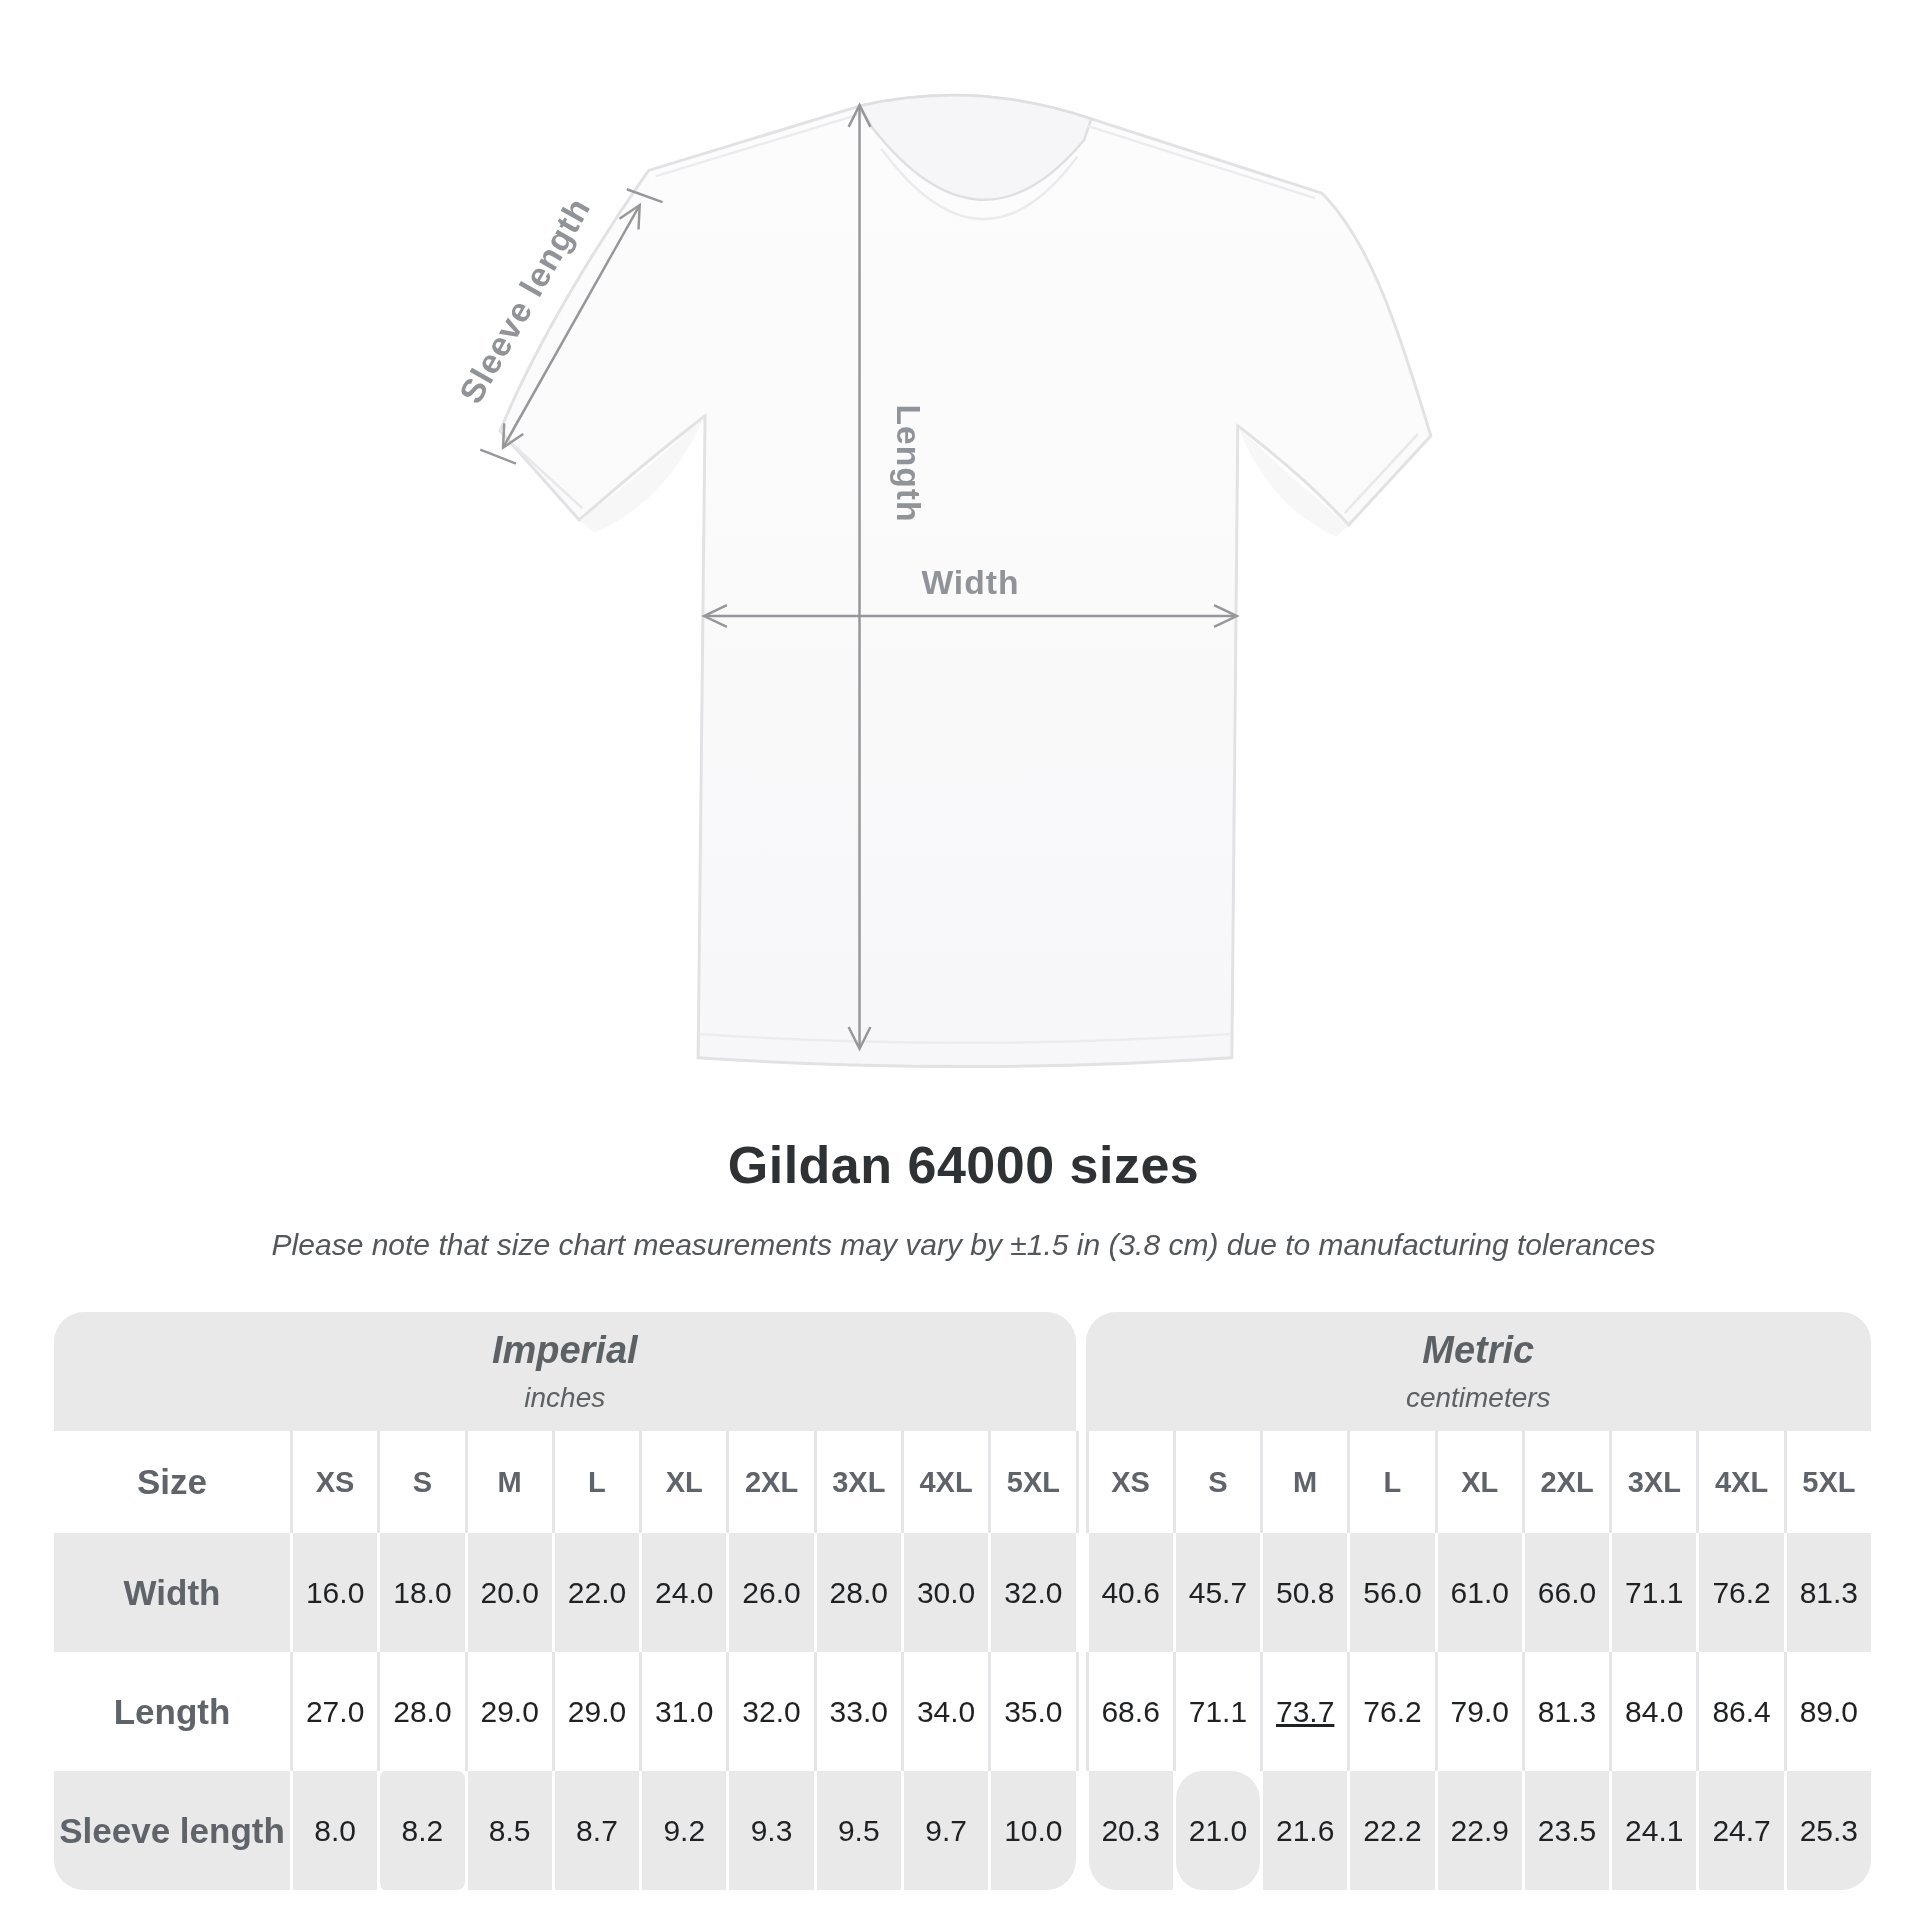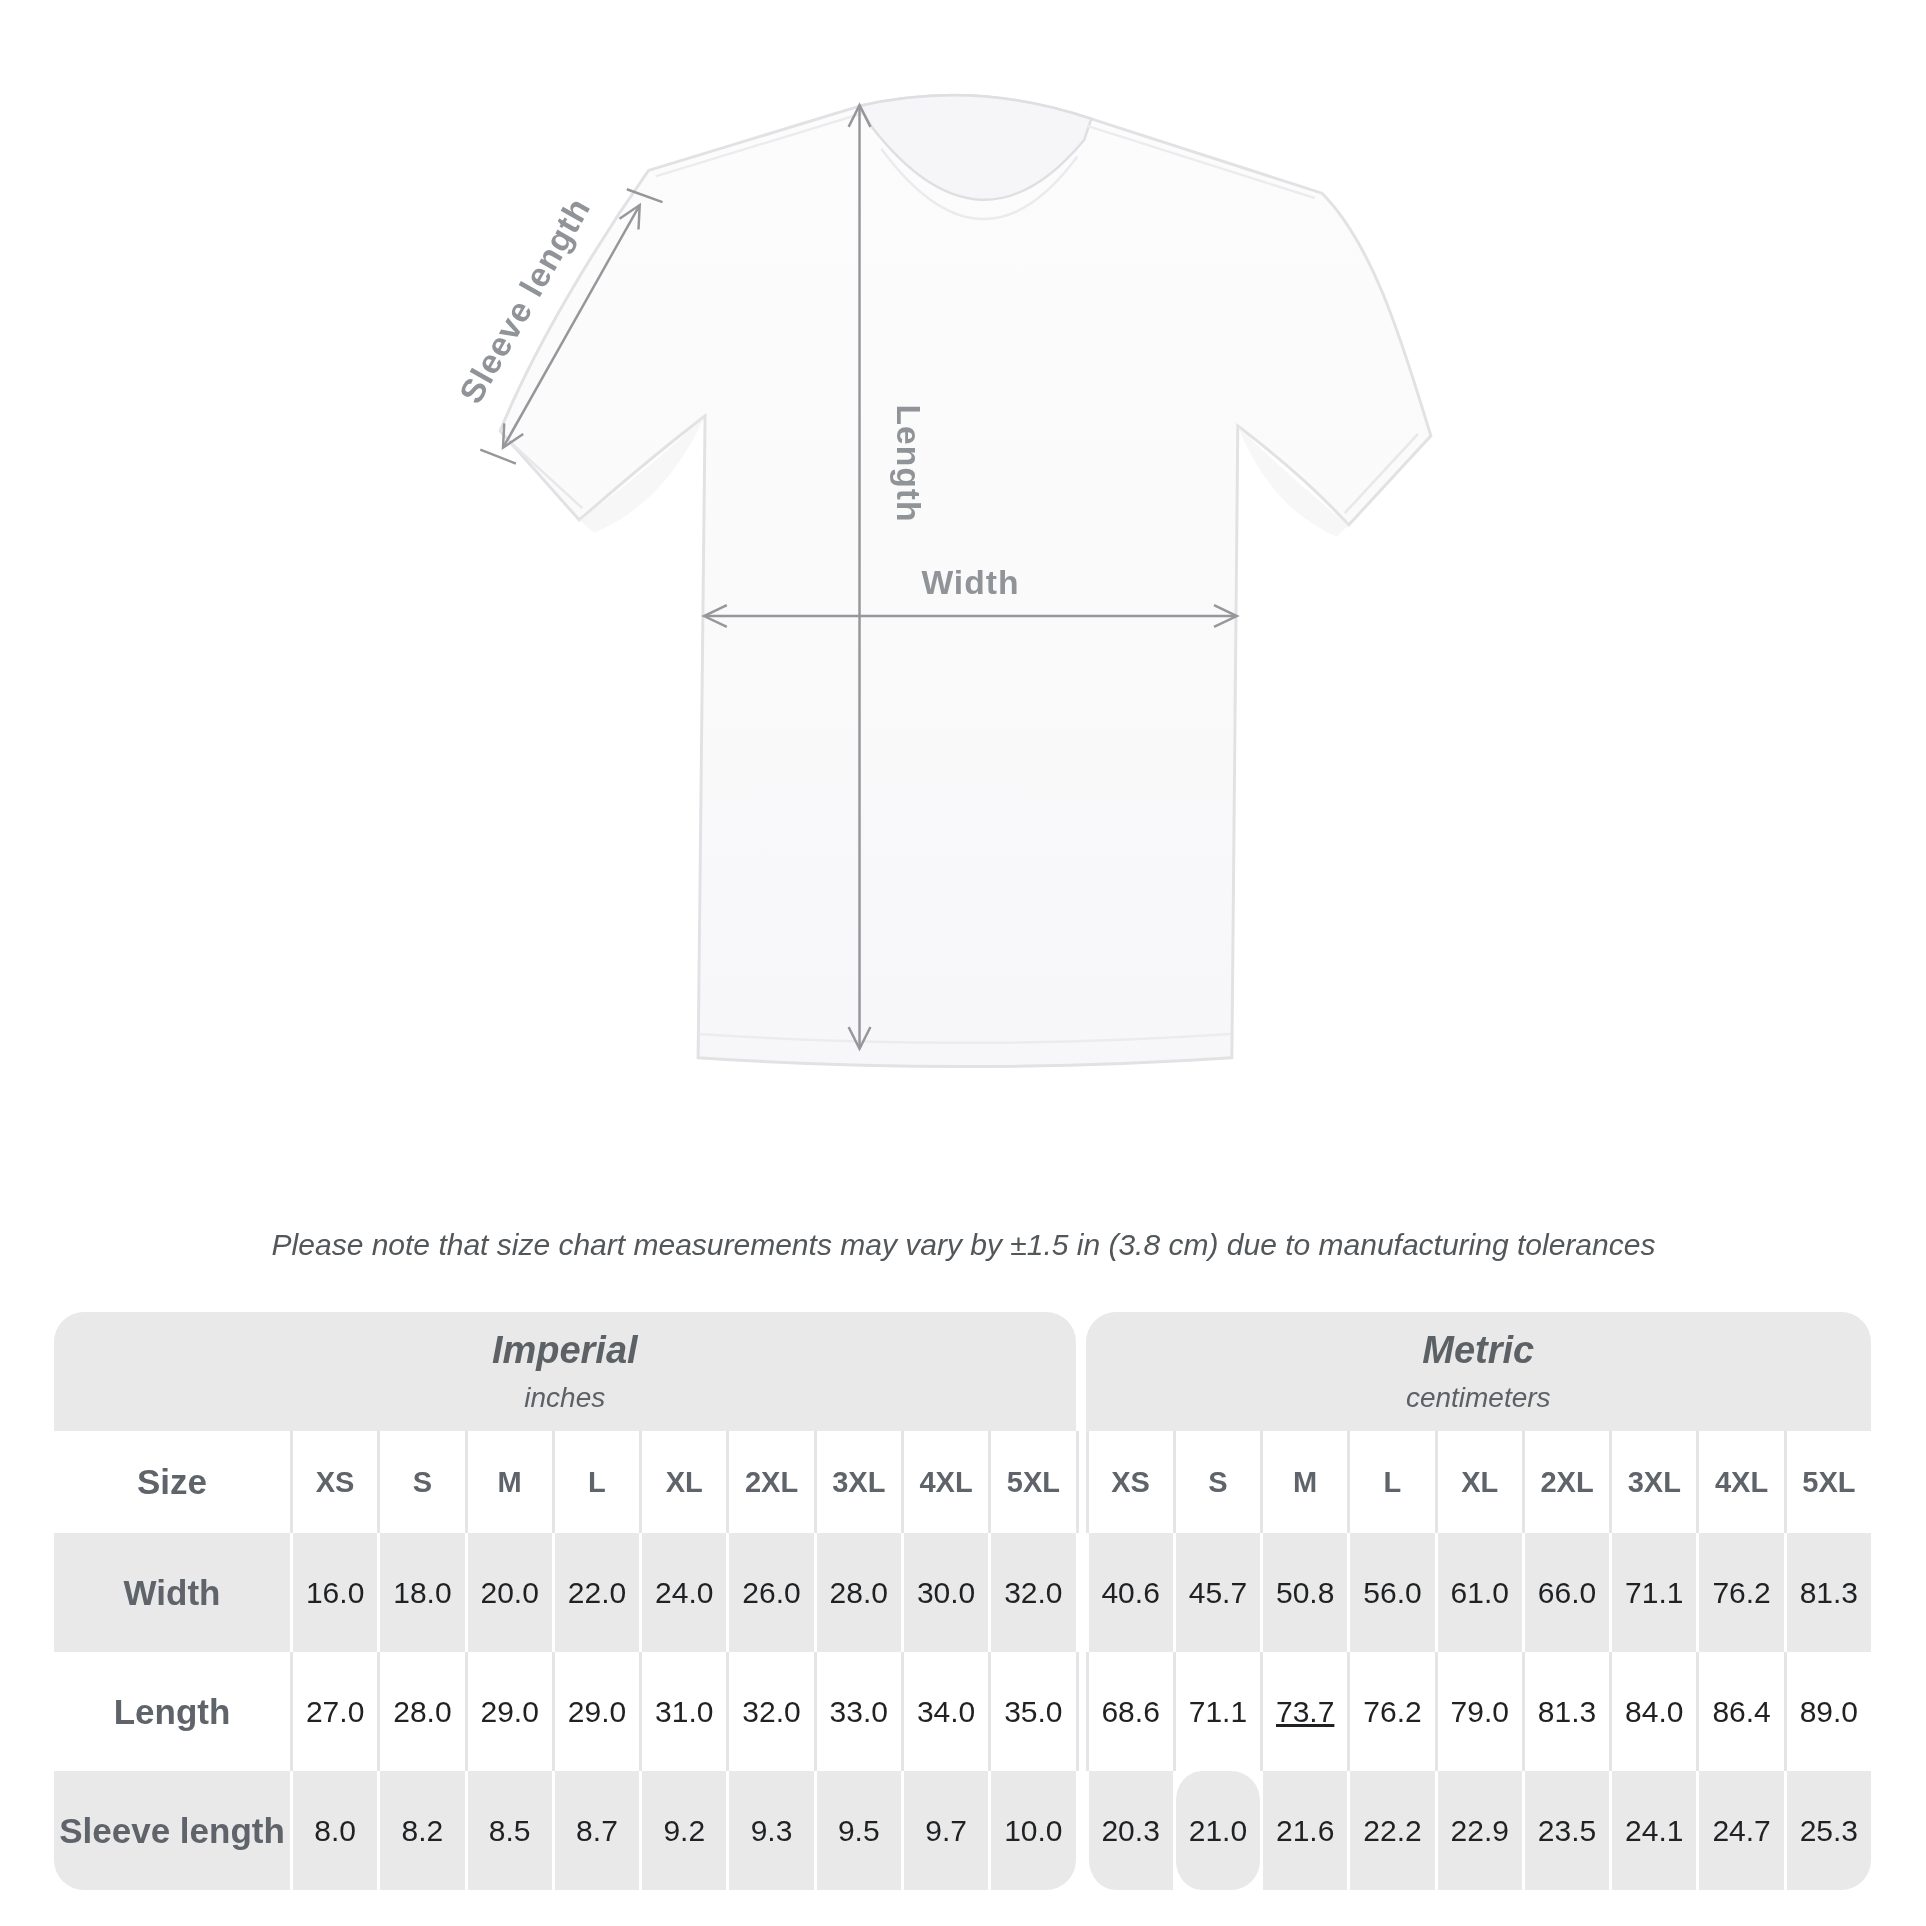--- a/index.html
+++ b/index.html
@@ -104,20 +104,21 @@
     <g stroke="#97979b" stroke-width="2.5" fill="none">
       <line x1="508" y1="452" x2="646" y2="207"></line>
       <path d="M 625.6,220.8 L 646,207 L 644.8,231.6"></path>
       <path d="M 528.4,438.2 L 508,452 L 509.2,427.4"></path>
       <line x1="633" y1="191" x2="669" y2="204"></line>
       <line x1="485" y1="454" x2="521" y2="468"></line>
     </g>
     <text transform="translate(540,309) rotate(-60.5)" text-anchor="middle" font-size="34" font-weight="bold" fill="#909498" letter-spacing="1">Sleeve length</text>
   </svg>
 
+  <div class="page-title">Gildan 64000 sizes</div>
   <div class="page-subtitle">Please note that size chart measurements may vary by ±1.5 in (3.8 cm) due to manufacturing tolerances</div>
 
   <div class="size-table">
       <div class="cell band tl tr" style="grid-area: 1 / 1 / auto / span 10;">
         <div class="group-name">Imperial</div>
         <div class="group-unit">inches</div>
       </div>
       <div class="cell band tl tr" style="grid-area: 1 / 12 / auto / span 9;">
         <div class="group-name">Metric</div>
         <div class="group-unit">centimeters</div>
@@ -177,21 +178,21 @@
       <div class="cell sep row-white val" style="grid-area: 4 / 13;">71.1</div>
       <div class="cell sep row-white val" style="grid-area: 4 / 14; text-decoration: underline;">73.7</div>
       <div class="cell sep row-white val" style="grid-area: 4 / 15;">76.2</div>
       <div class="cell sep row-white val" style="grid-area: 4 / 16;">79.0</div>
       <div class="cell sep row-white val" style="grid-area: 4 / 17;">81.3</div>
       <div class="cell sep row-white val" style="grid-area: 4 / 18;">84.0</div>
       <div class="cell sep row-white val" style="grid-area: 4 / 19;">86.4</div>
       <div class="cell sep row-white val" style="grid-area: 4 / 20;">89.0</div>
       <div class="cell lbl row-gray bl" style="grid-area: 5 / 1;">Sleeve length</div>
       <div class="cell sep row-gray val" style="grid-area: 5 / 2;">8.0</div>
-      <div class="cell sep row-gray val" style="grid-area: 5 / 3;">8.2</div>
+      <div class="cell sep row-gray val" style="grid-area: 5 / 3; border-radius: 8px;">8.2</div>
       <div class="cell sep row-gray val" style="grid-area: 5 / 4;">8.5</div>
       <div class="cell sep row-gray val" style="grid-area: 5 / 5;">8.7</div>
       <div class="cell sep row-gray val" style="grid-area: 5 / 6;">9.2</div>
       <div class="cell sep row-gray val" style="grid-area: 5 / 7;">9.3</div>
       <div class="cell sep row-gray val" style="grid-area: 5 / 8;">9.5</div>
       <div class="cell sep row-gray val" style="grid-area: 5 / 9;">9.7</div>
       <div class="cell sep row-gray val br" style="grid-area: 5 / 10;">10.0</div>
       <div class="cell spacer sep row-gray" style="grid-area: 5 / 11;"></div>
       <div class="cell sep row-gray val bl" style="grid-area: 5 / 12;">20.3</div>
       <div class="cell sep row-gray val" style="grid-area: 5 / 13; border-radius: 29px;">21.0</div>

